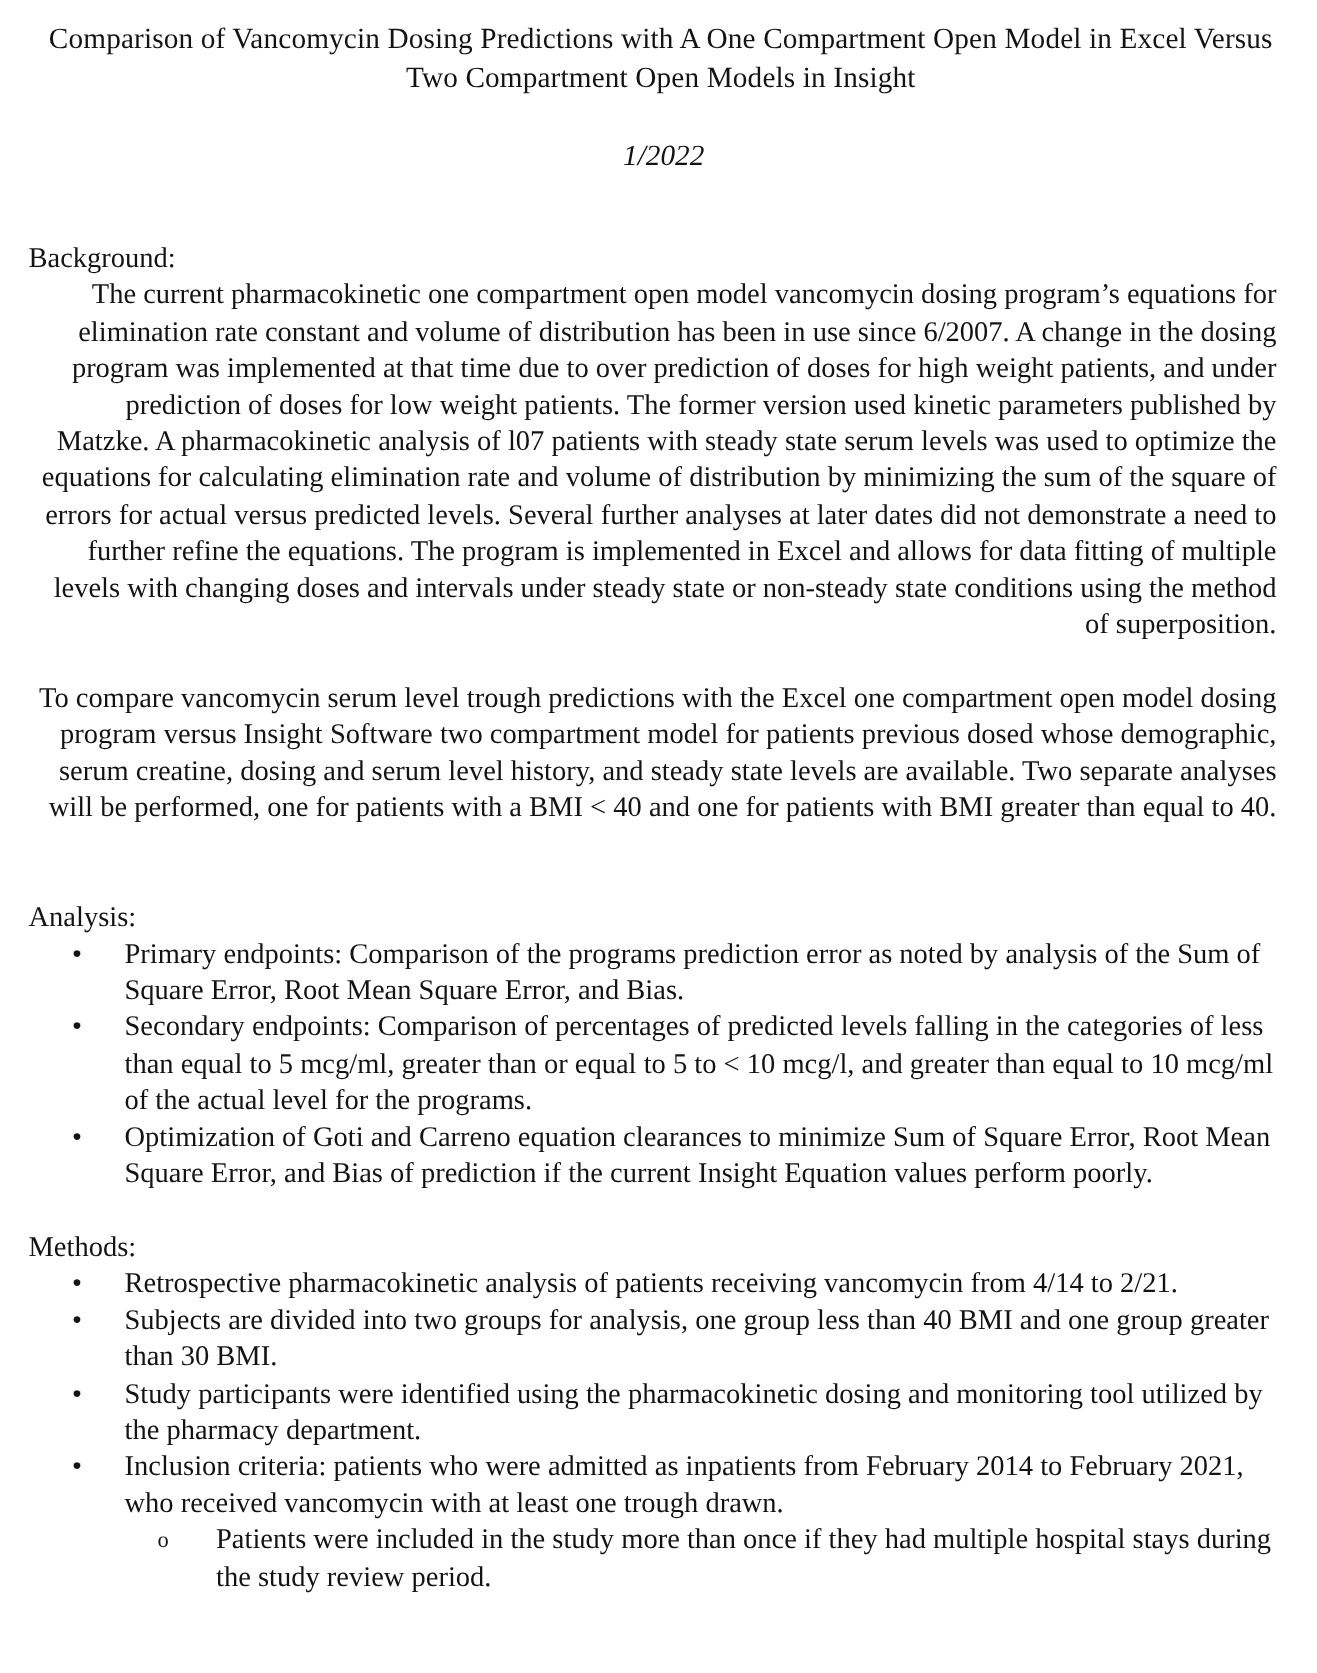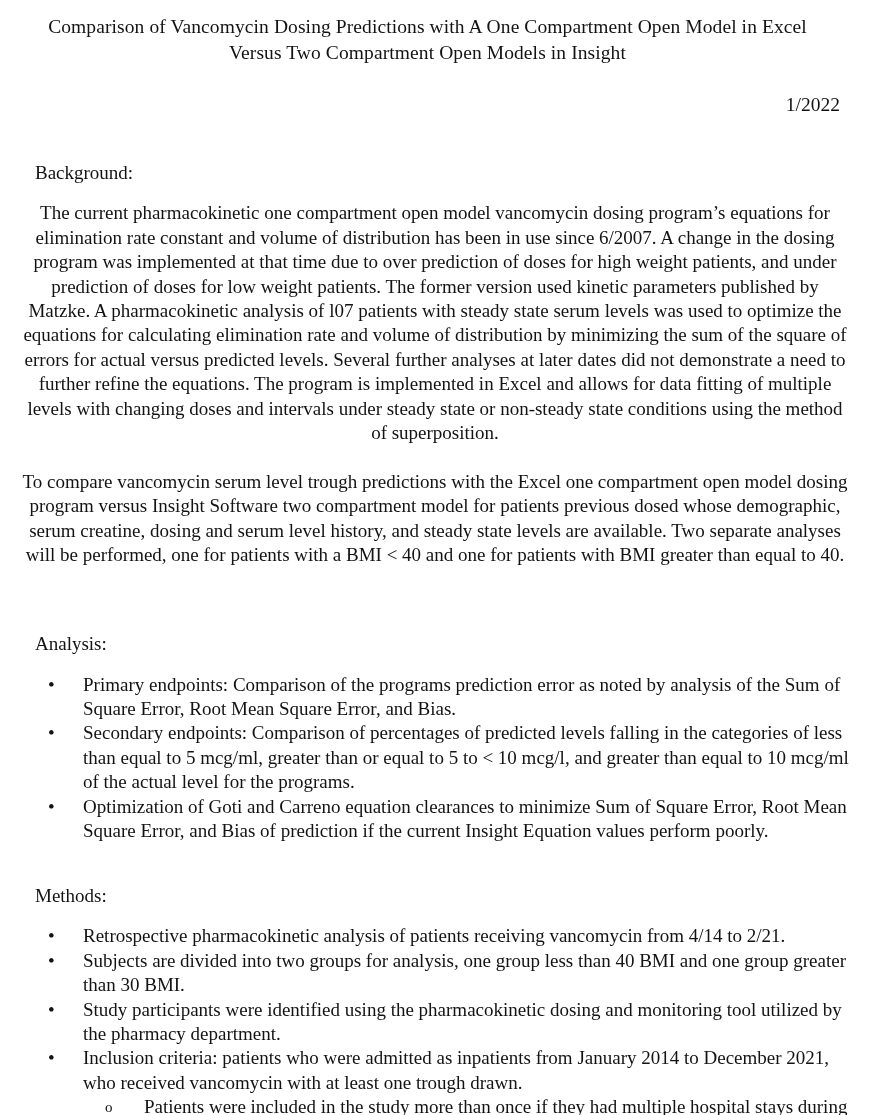--- a/index.html
+++ b/index.html
@@ -14,55 +14,56 @@
     overflow: hidden;
     font-family: "Liberation Serif", "DejaVu Serif", serif;
     color: #131313;
     -webkit-font-smoothing: antialiased;
   }
   .page {
     position: relative;
     width: 878px;
     height: 1115px;
     box-sizing: border-box;
-    padding: 14px 38px 0 19px;
+    padding: 14px 12px 0 19px;
   }
 
   
   .doc-title {
     text-align: center;
     font-size: 19.5px;
     line-height: 26px;
     margin: 0 16px 0 12px;
     letter-spacing: 0.005em;
   }
   .doc-date {
-    text-align: right;
+    text-align: center;
     font-size: 19.5px;
     line-height: 26px;
     margin-top: 26px;
+    font-style: italic;
   }
 
   
   .body-wrap {
     margin-top: 43px;
     width: 832px;
     font-size: 19px;
     line-height: 24.4px;
   }
   .sec-heading {
-    margin: 16px;
+    margin: 0;
     font-size: 19px;
     line-height: 24.4px;
   }
   p.para {
     margin: 0;
     font-size: 19px;
     line-height: 24.4px;
-    text-align: center;
+    text-align: right;
   }
   .gap {
     height: 24.4px;
   }
 
   
   ul.bullets {
     list-style: none;
     margin: 0;
     padding: 0;
@@ -156,21 +157,21 @@
       <li>
         <span class="marker">•</span>
         <span class="li-text">Subjects are divided into two groups for analysis, one group less than 40 BMI and one group greater than 30 BMI.</span>
       </li>
       <li>
         <span class="marker">•</span>
         <span class="li-text">Study participants were identified using the pharmacokinetic dosing and monitoring tool utilized by the pharmacy department.</span>
       </li>
       <li>
         <span class="marker">•</span>
-        <span class="li-text">Inclusion criteria: patients who were admitted as inpatients from January 2014 to December 2021, who received vancomycin with at least one trough drawn.</span>
+        <span class="li-text">Inclusion criteria: patients who were admitted as inpatients from February 2014 to February 2021, who received vancomycin with at least one trough drawn.</span>
         <ul class="subbullets">
           <li>
             <span class="marker-sub">o</span>
             <span class="li-text">Patients were included in the study more than once if they had multiple hospital stays during the study review period.</span>
           </li>
         </ul>
       </li>
 
     </ul>
 

